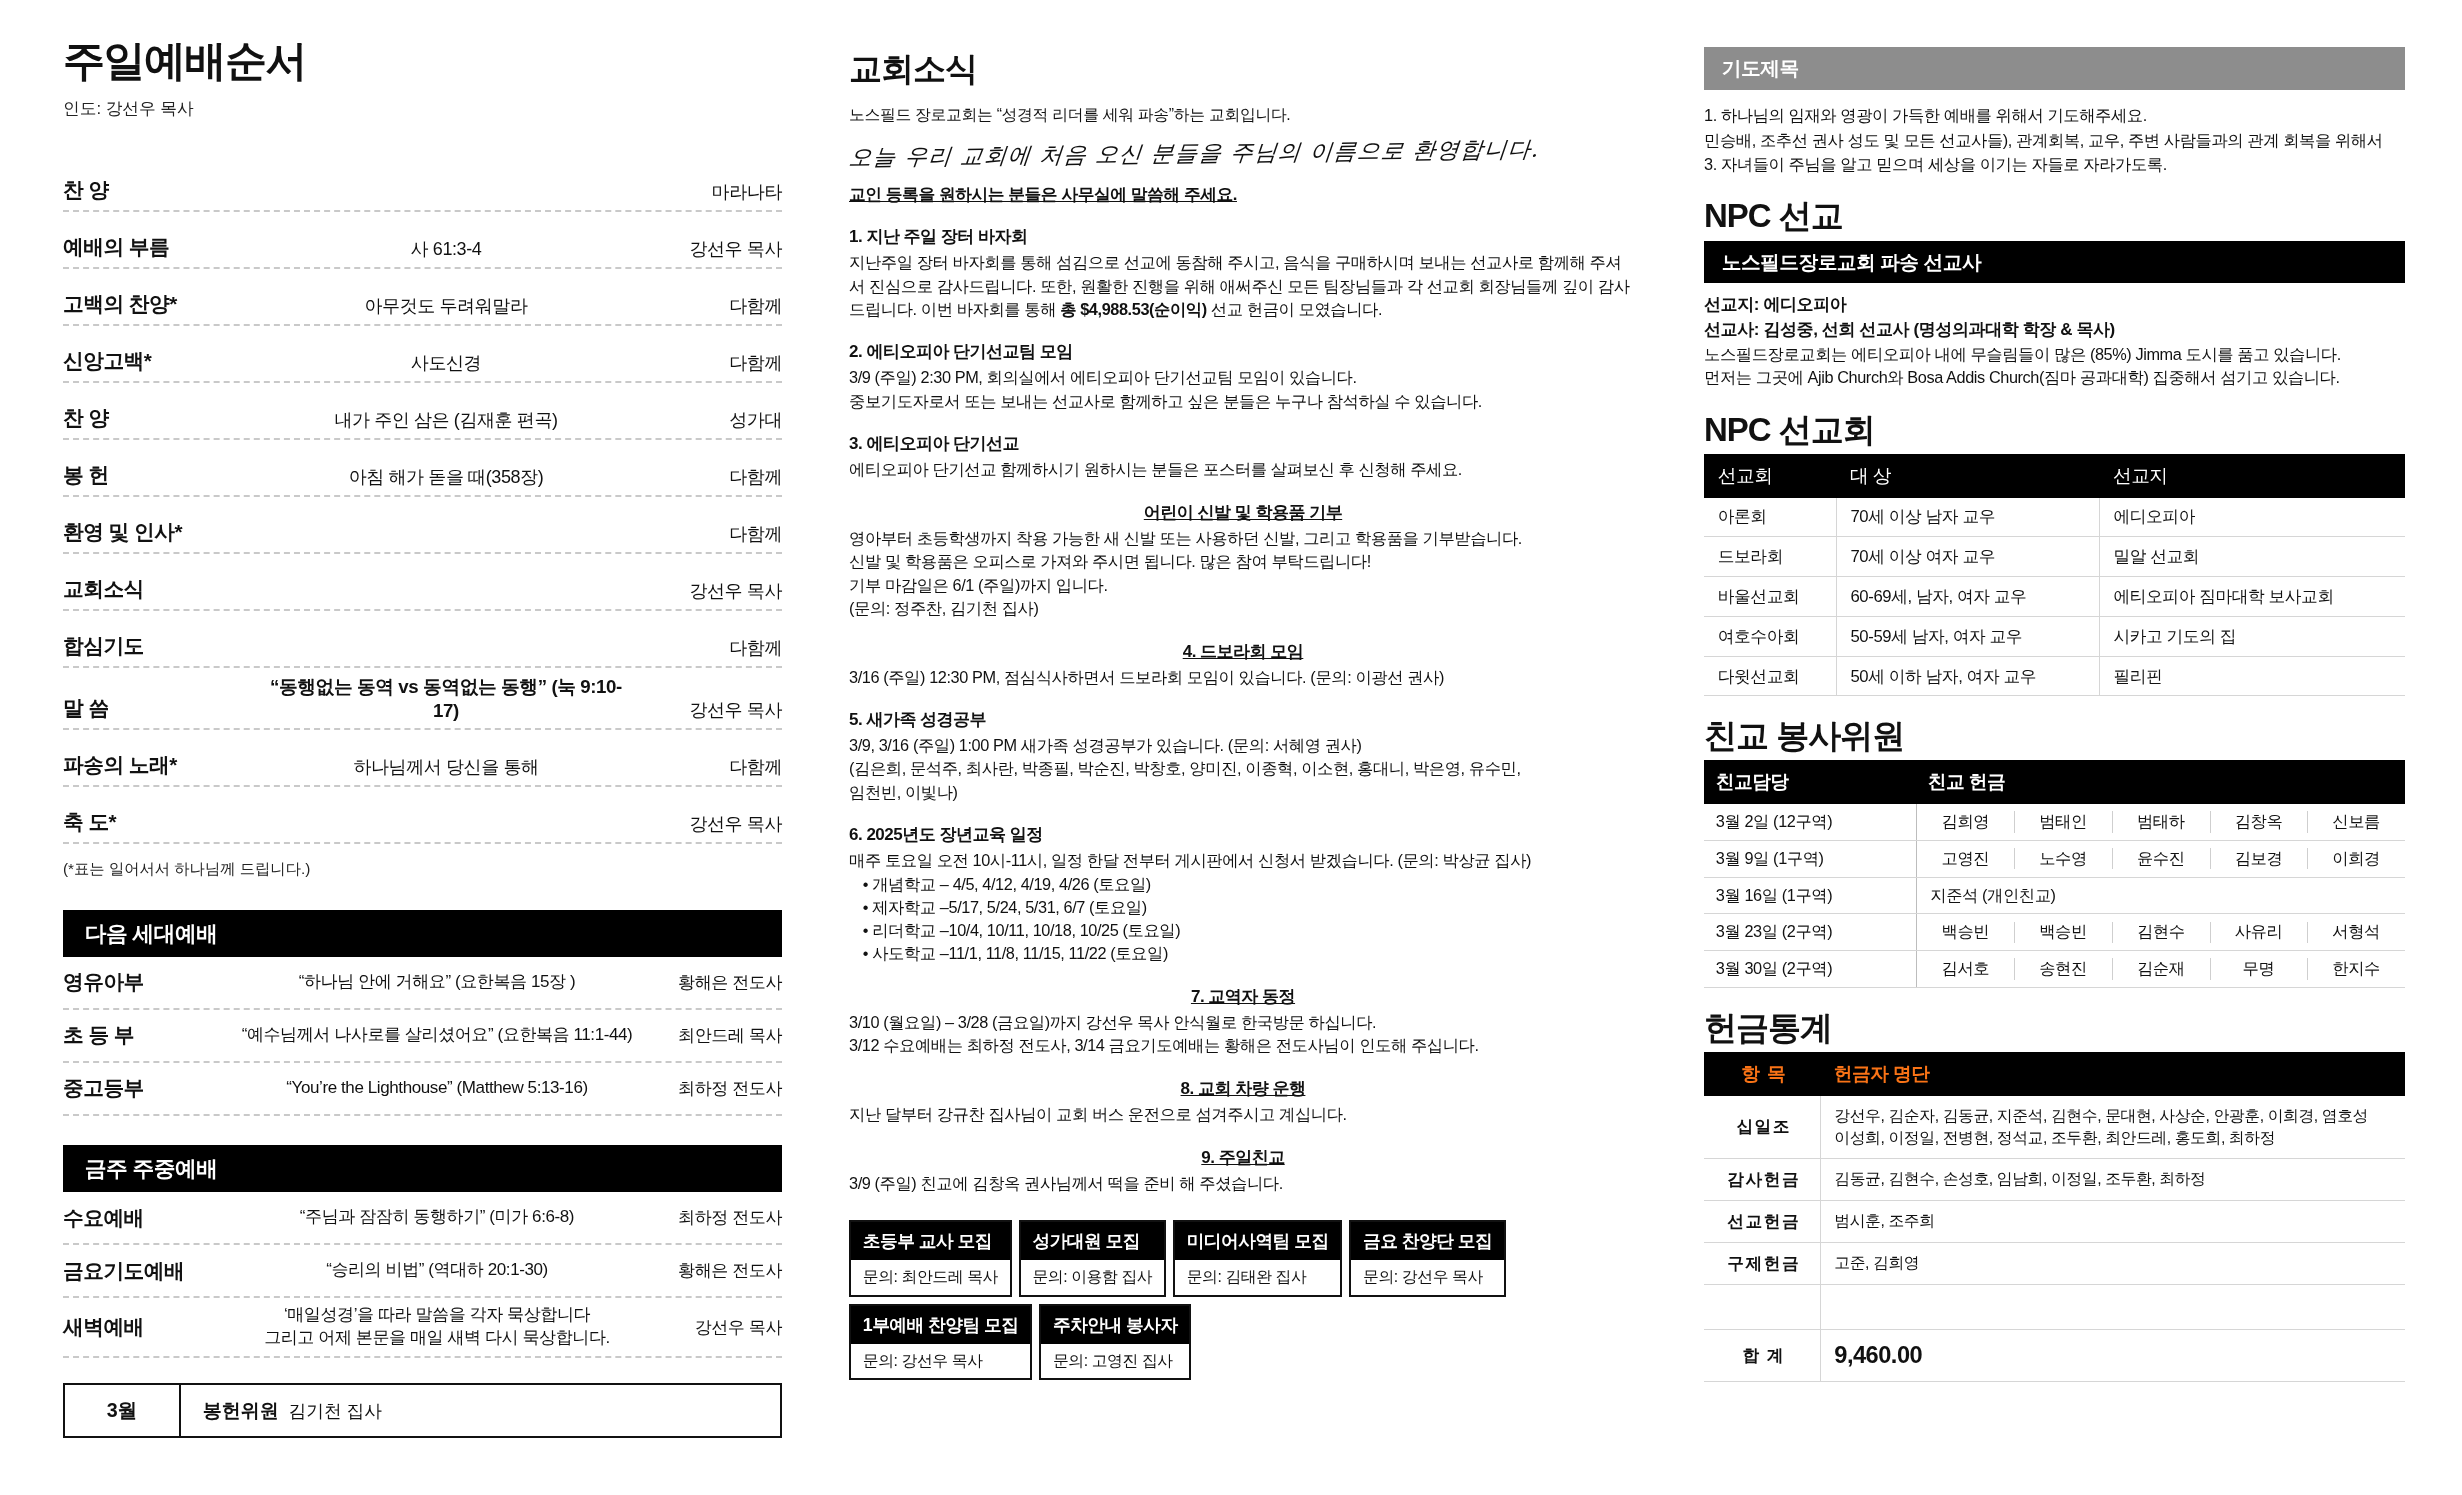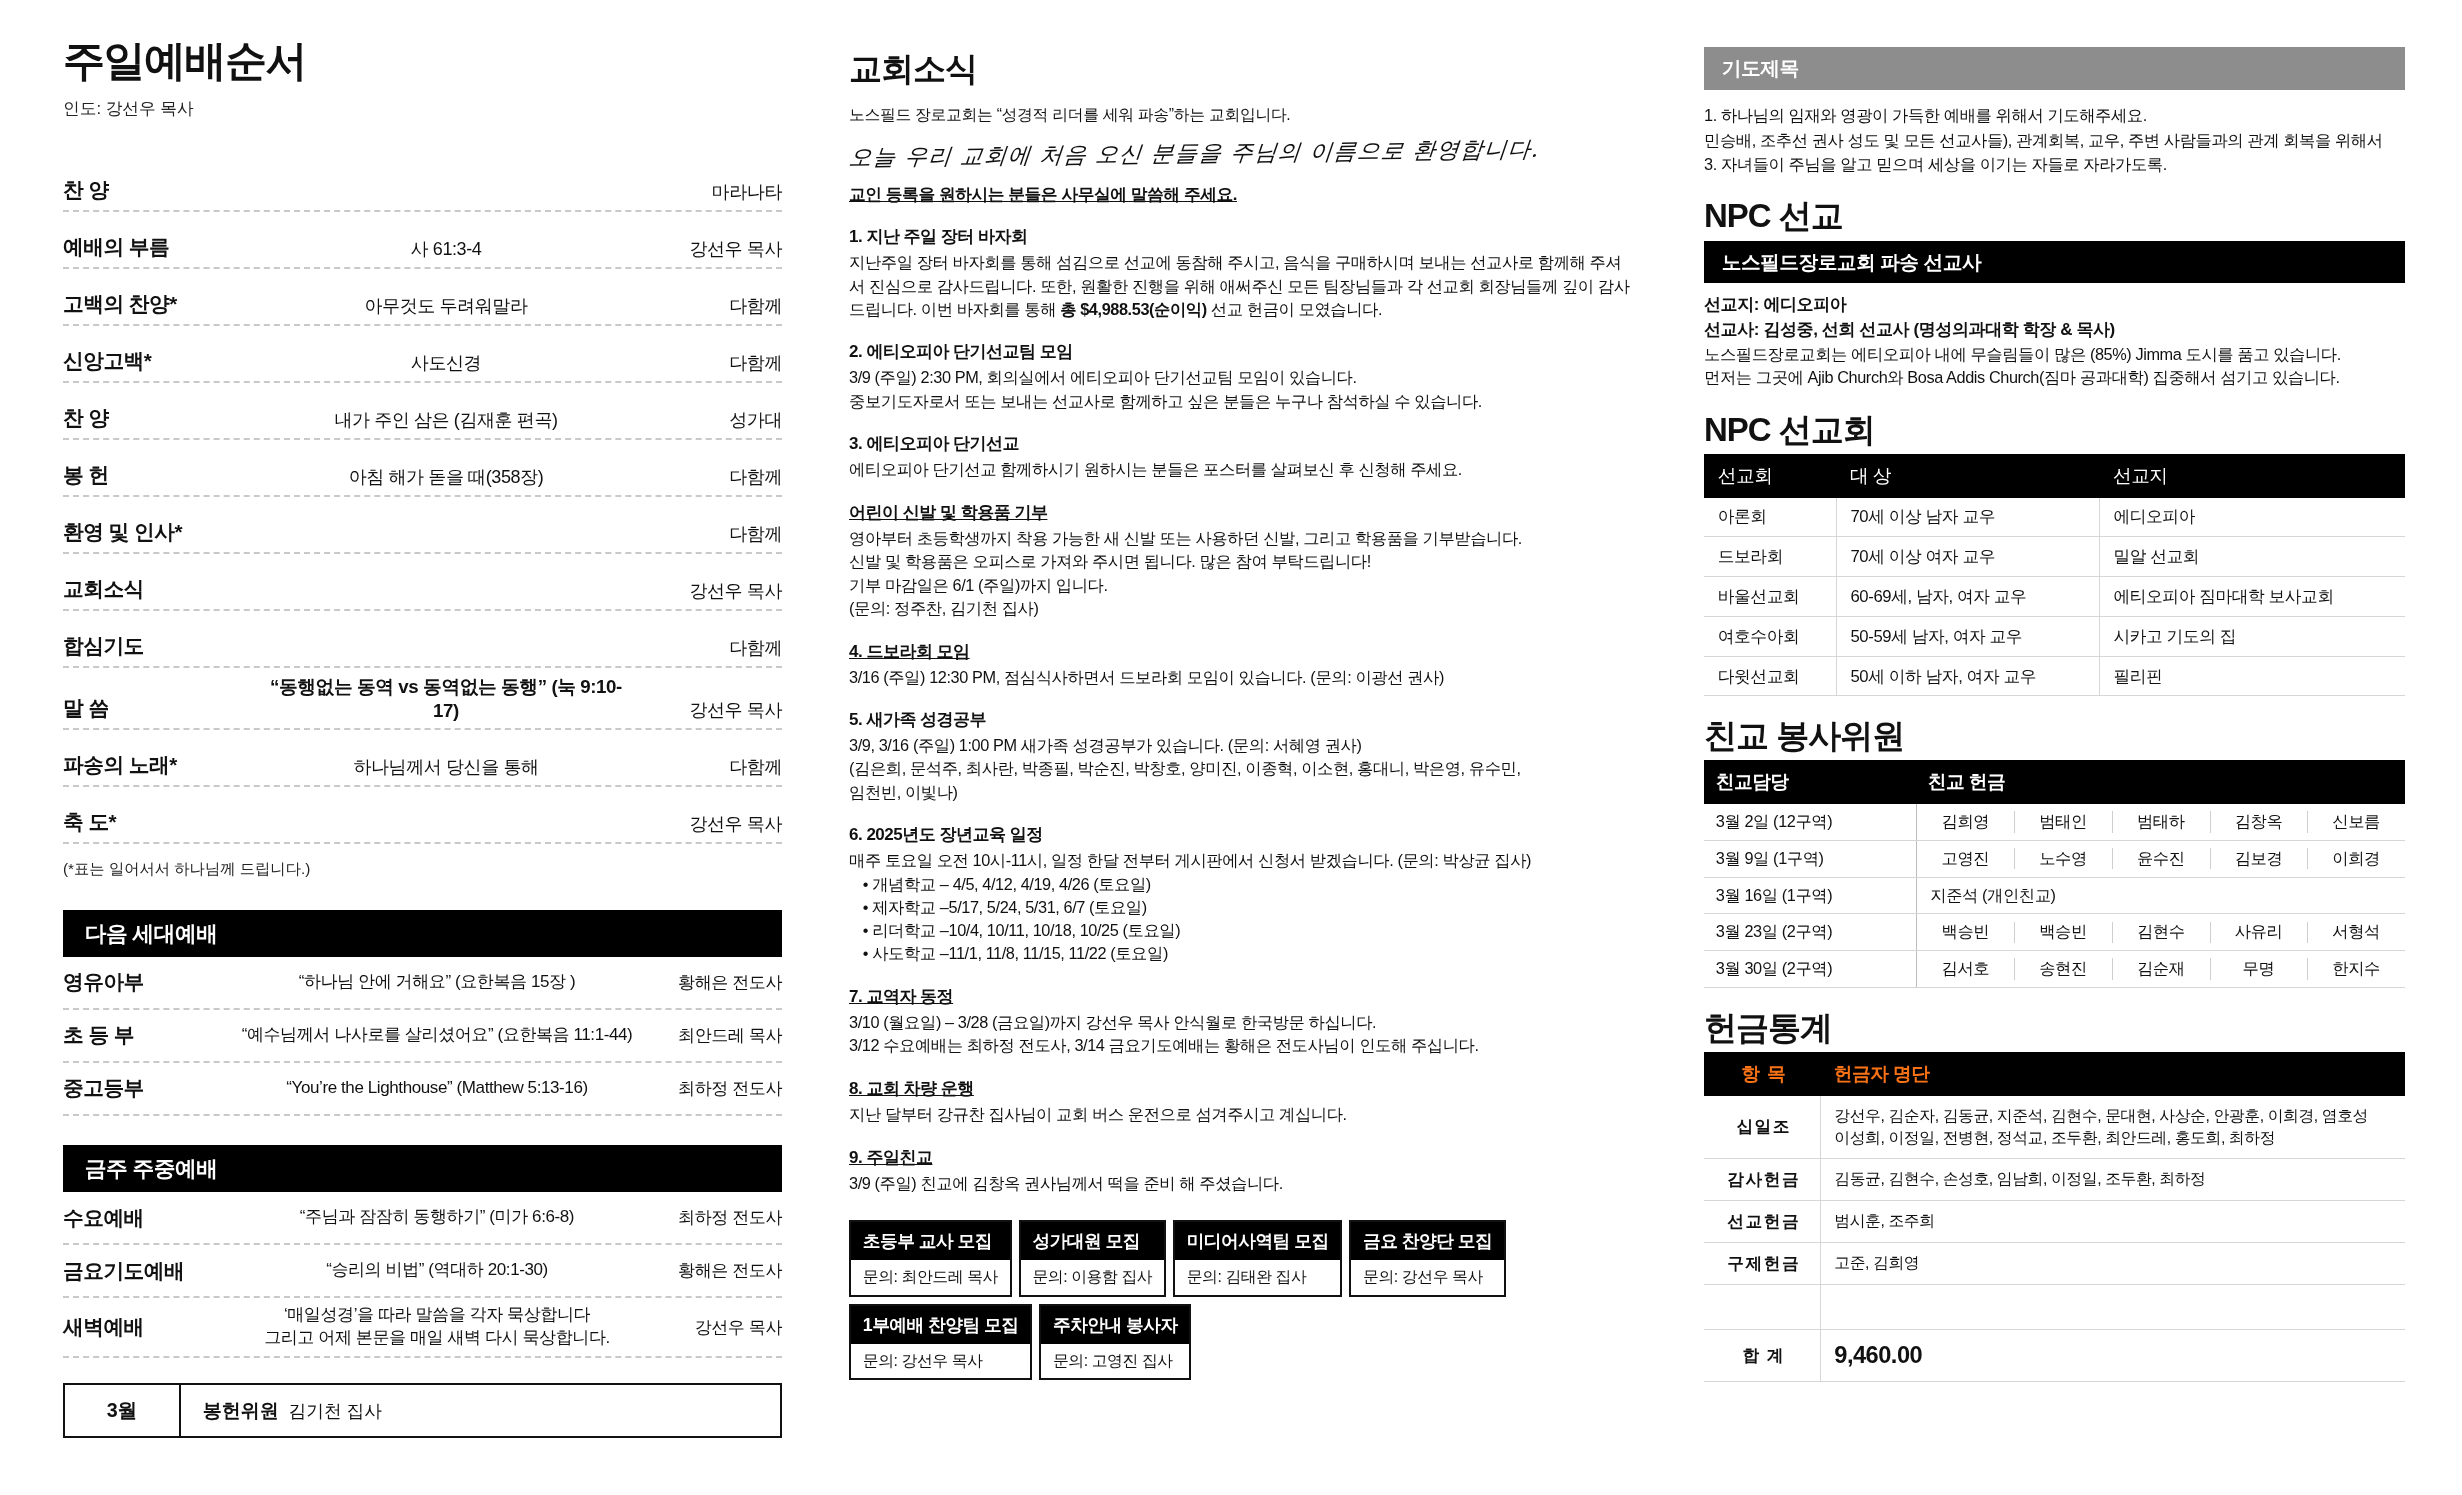--- a/index.html
+++ b/index.html
@@ -101,21 +101,21 @@
   }
   .underline-bold {
     font-size: 16.7px; font-weight: bold; text-decoration: underline;
     margin-top: 9.9px; letter-spacing: -0.4px;
   }
   .news-item { margin-top: 19.7px; }
   .news-title {
     font-size: 17px; font-weight: bold; letter-spacing: -0.5px;
     margin-bottom: 3px;
   }
-  .news-title.ul { text-decoration: underline; }
+  .news-title.ul { text-decoration: underline; text-align: center; }
   .news-body { font-size: 16.3px; line-height: 1.42; letter-spacing: -0.4px; }
   .news-body b { font-weight: bold; }
   .news-body .bul { padding-left: 13.8px; }
 
   
   .recruit-wrap { margin-top: 25.6px; display: flex; flex-wrap: wrap; gap: 6.9px; }
   .rb { border: 2px solid #111; }
   .rb .rb-h {
     background: #000; color: #fff; font-weight: bold;
     font-size: 17.7px; letter-spacing: -0.5px; padding: 6.9px 11.8px;

